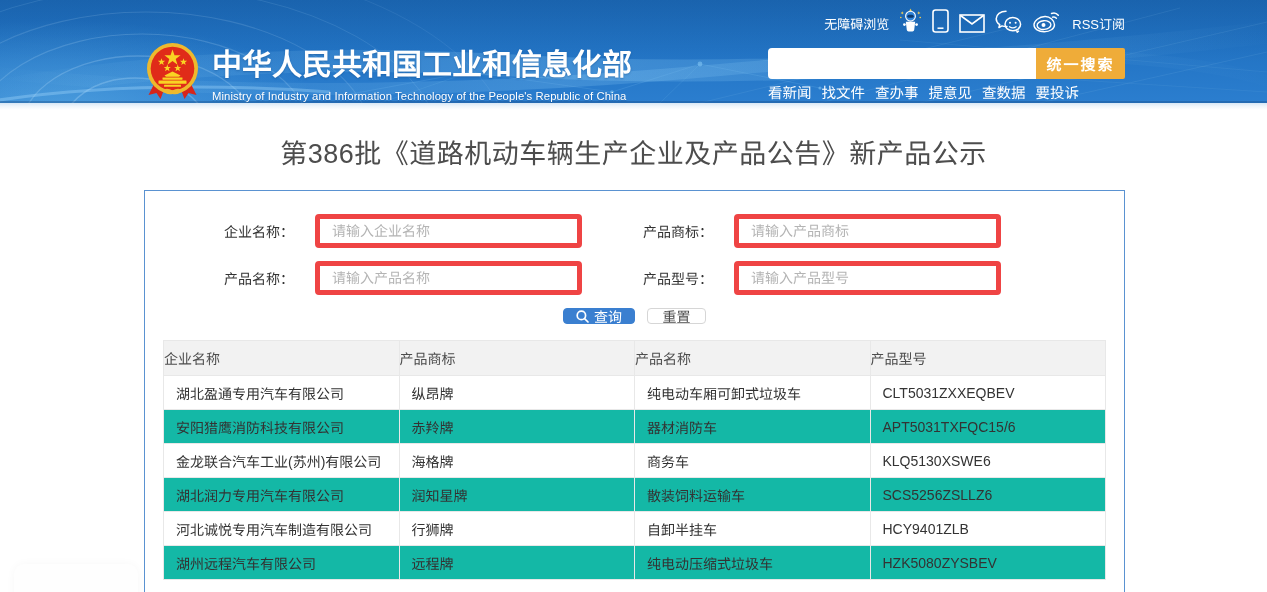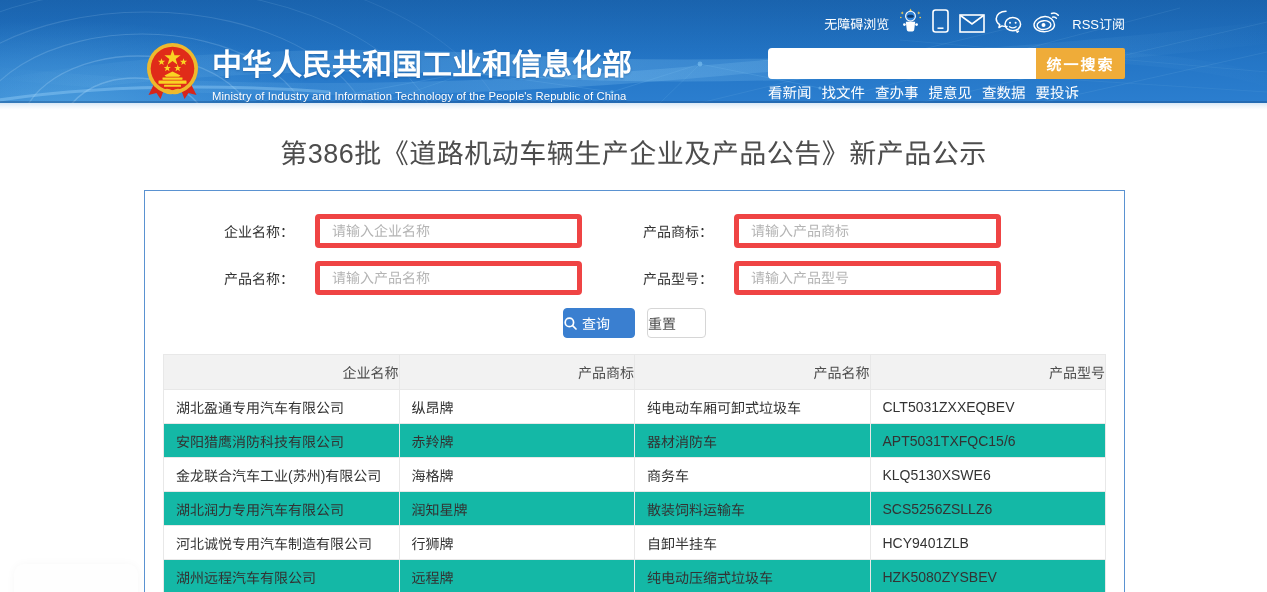--- a/index.html
+++ b/index.html
@@ -152,28 +152,28 @@
     font-family: inherit;
   }
   .f-input::placeholder { color: #b4b4b4; opacity: 1; }
   .btn-row {
     display: flex;
     justify-content: center;
     gap: 12px;
     margin-top: 13px;
   }
   .btn {
-    height: 30px;
+    height: 16px;
     border-radius: 4px;
     font-size: 14px;
     cursor: pointer;
     font-family: inherit;
     display: inline-flex;
     align-items: center;
-    justify-content: flex-start;
+    justify-content: center;
   }
   .btn-query {
     width: 72px;
     background: #3a7fd0;
     color: #ffffff;
     border: 1px solid #3a7fd0;
     gap: 5px;
   }
   .btn-reset {
     width: 59px;
@@ -190,21 +190,21 @@
   }
   .result-table th, .result-table td {
     border: 1px solid #e8e8e8;
     font-size: 14px;
     font-weight: normal;
   }
   .result-table th {
     height: 35px;
     background: #f2f2f2;
     color: #4d4d4d;
-    text-align: right;
+    text-align: left;
   }
   .result-table td {
     height: 34px;
     color: #333333;
     text-align: left;
     padding: 0 12px;
     overflow: hidden;
     white-space: nowrap;
   }
   .result-table tr.even td { background: #14b8a6; }

